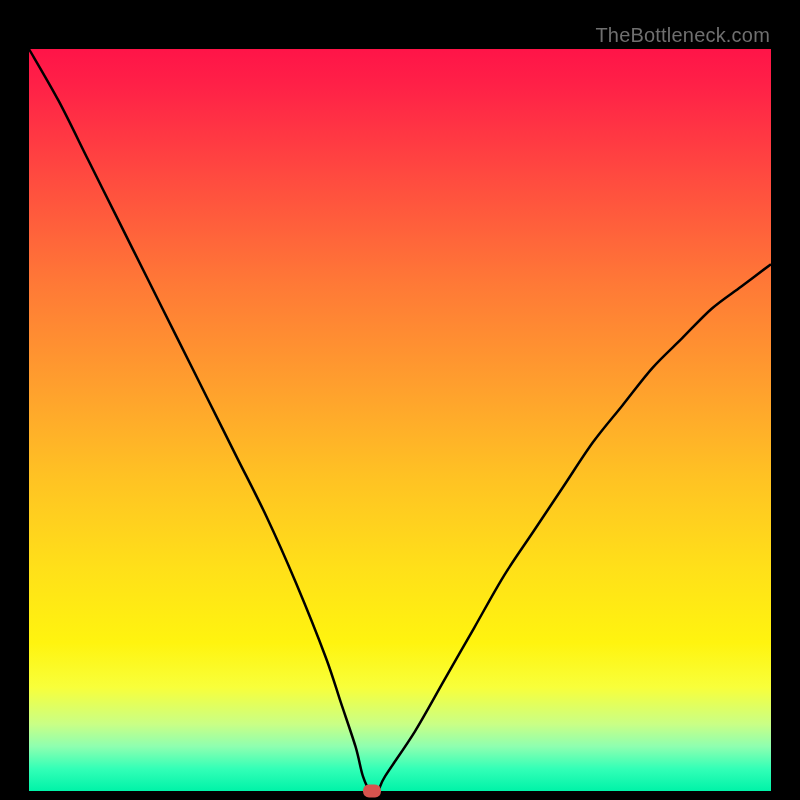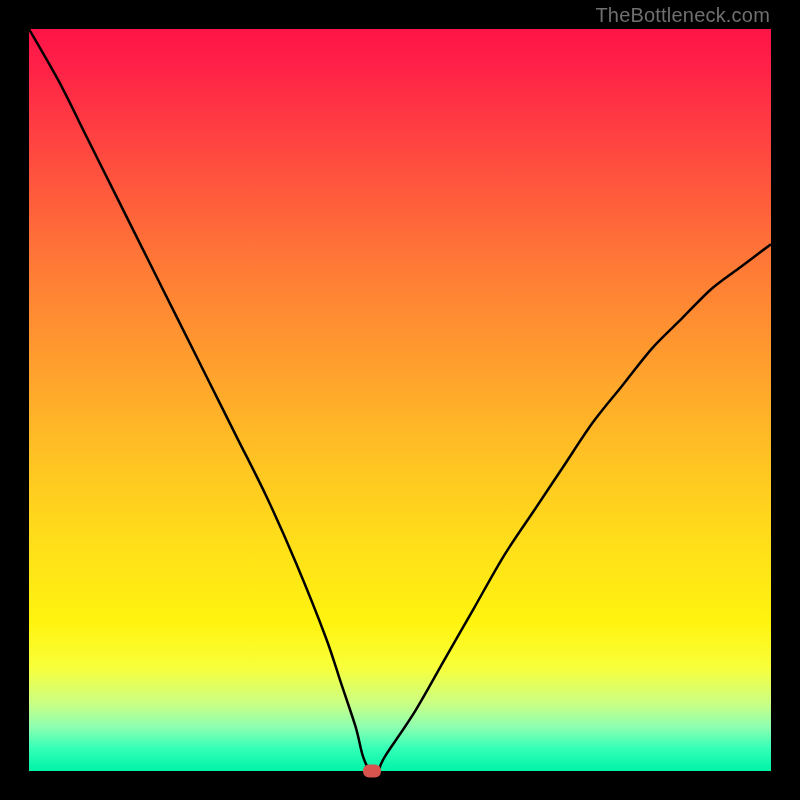--- a/index.html
+++ b/index.html
@@ -8,20 +8,21 @@
     width: 800px;
     height: 800px;
     background: #000;
     overflow: hidden;
   }
   .container {
     position: relative;
     width: 800px;
     height: 560px;
     background: #000;
+    margin-top: 20px;
   }
   .plot-area {
     position: absolute;
     left: 29px;
     top: 29px;
     width: 742px;
     height: 742px;
     background: linear-gradient(to bottom,
       #ff1448 0%,
       #ff2147 5%,

